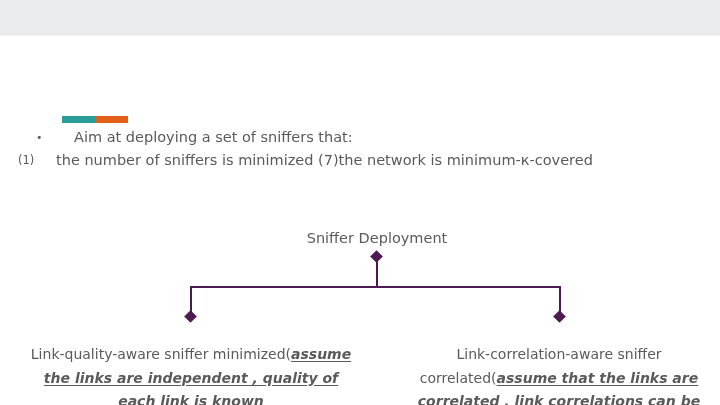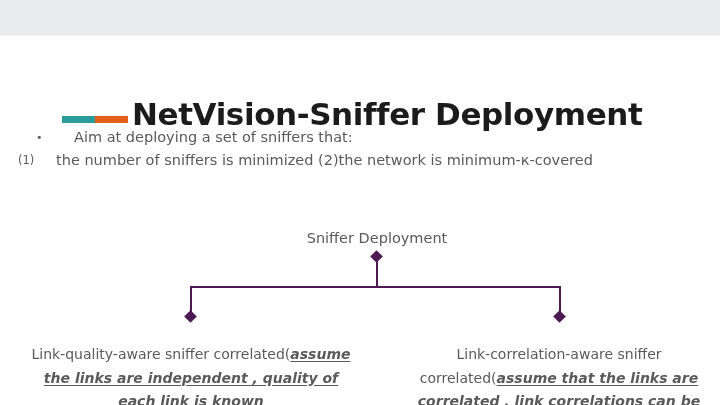--- a/index.html
+++ b/index.html
@@ -160,48 +160,47 @@
 <div id="top-band"></div>
 <div id="top-band-edge"></div>
 
 <div id="slide">
 
   <div id="title-row">
     <div id="accent-bar">
       <div class="seg-teal"></div>
       <div class="seg-orange"></div>
     </div>
-    <div id="slide-title">NetVision-Sniffer Deployment</div>
   </div>
 
   <div id="bullets">
     <div class="bline l1">
       <span class="marker dot">•</span>
       <span class="btext">Aim at deploying a set  of sniffers that:</span>
     </div>
     <div class="bline l2">
       <span class="marker num">(1)</span>
-      <span class="btext">the number of sniffers is minimized  (2)the network is minimum-к-covered</span>
+      <span class="btext">the number of sniffers is minimized  (7)the network is minimum-к-covered</span>
     </div>
   </div>
 
   <div id="tree">
 
     <div id="root-label">Sniffer Deployment</div>
 
     <div class="diamond" id="dia-root"></div>
     <div class="conn-line" id="stem-vert"></div>
     <div class="conn-line" id="cross-bar"></div>
     <div class="conn-line" id="drop-left"></div>
     <div class="conn-line" id="drop-right"></div>
     <div class="diamond" id="dia-left"></div>
     <div class="diamond" id="dia-right"></div>
 
     <div class="leaf" id="leaf-left">
-      <span class="plain">Link-quality-aware sniffer correlated(</span><span class="emph">assume the links are independent  , quality of each link is known </span>
+      <span class="plain">Link-quality-aware sniffer minimized(</span><span class="emph">assume the links are independent  , quality of each link is known </span>
     </div>
 
     <div class="leaf" id="leaf-right">
       <span class="plain">Link-correlation-aware sniffer correlated(</span><span class="emph">assume that the links are correlated  , link correlations can be obtained </span>
     </div>
 
   </div>
 </div>
 
 </body></html>

